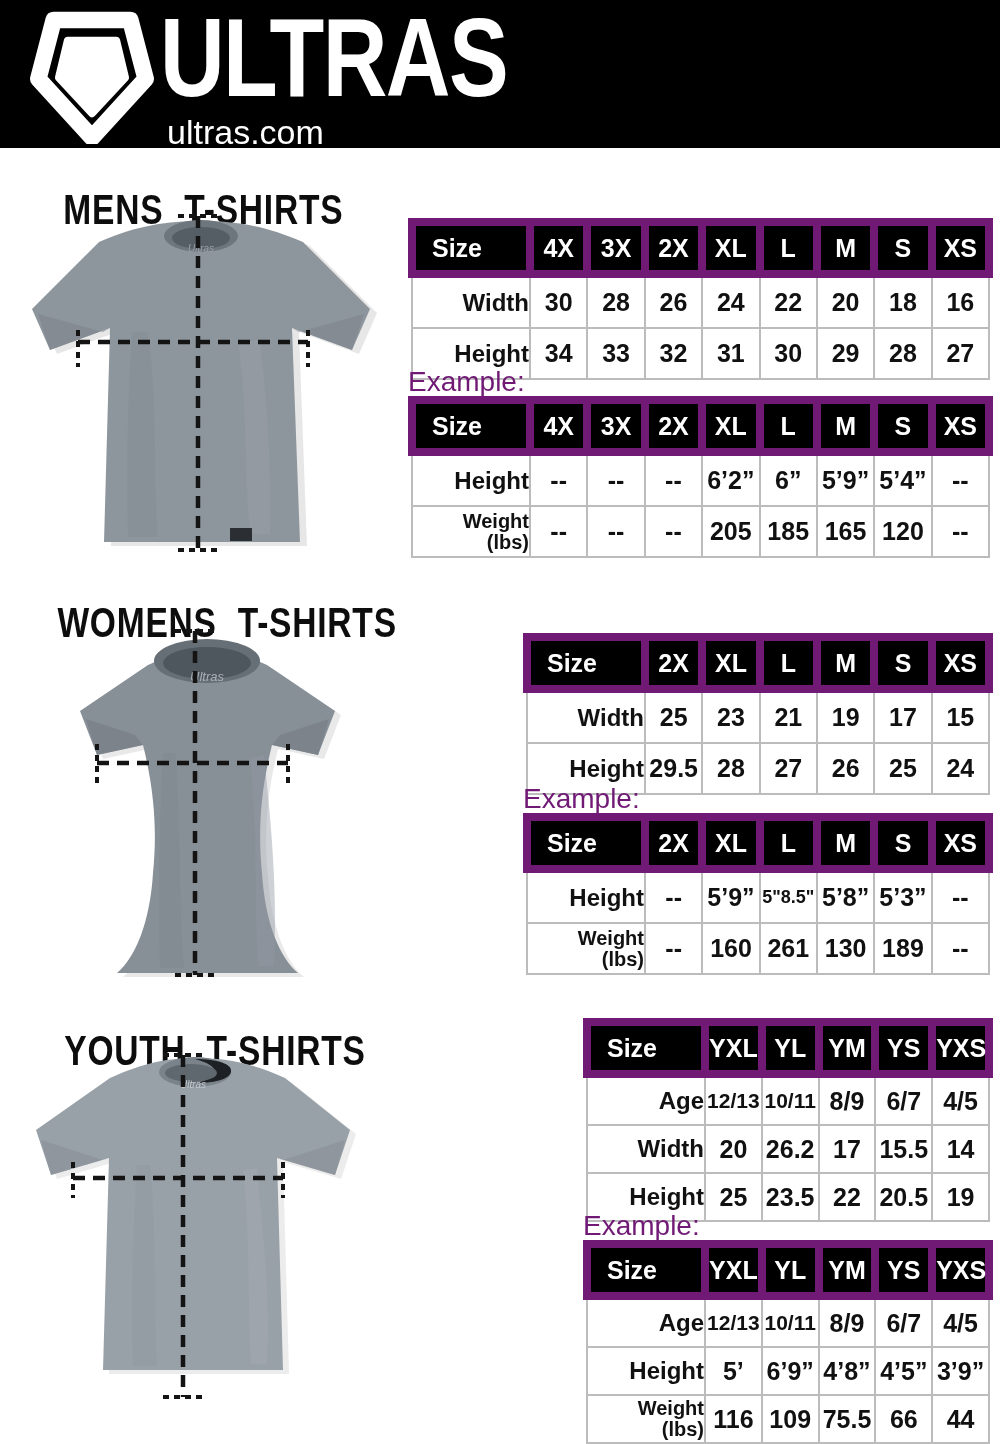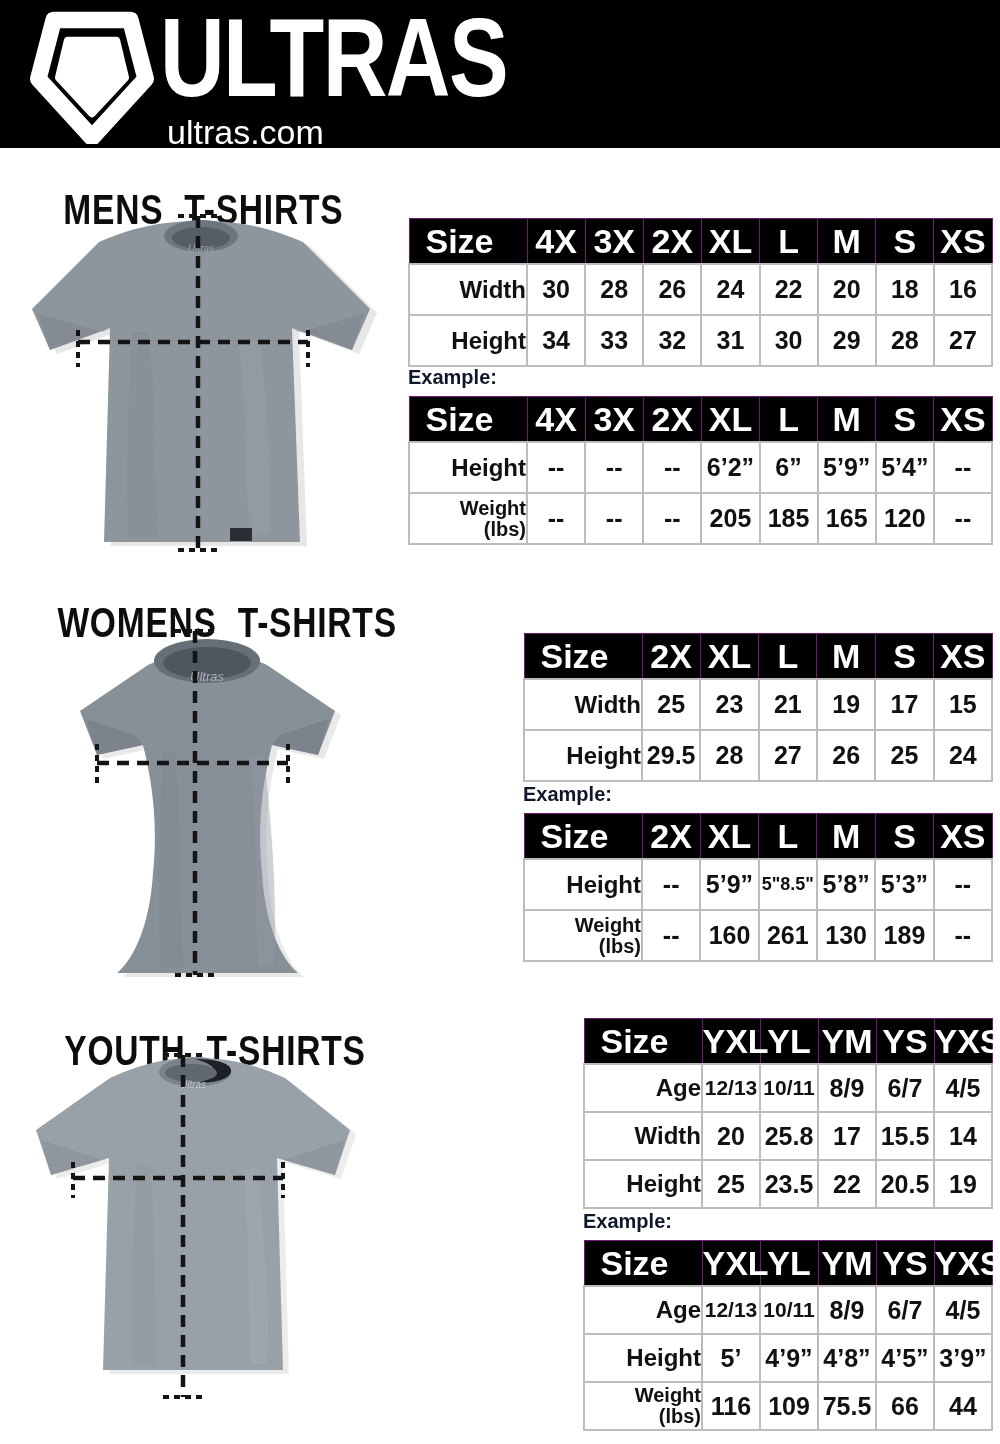--- a/index.html
+++ b/index.html
@@ -20,29 +20,29 @@
   }
 
   
   .sec-title{
     font-weight:bold;font-size:43px;line-height:1;color:#0d0d0d;text-align:center;
     transform:scaleX(0.78);transform-origin:center top;white-space:nowrap;
     word-spacing:14px;letter-spacing:1px;
   }
   .title-wrap{height:46px;margin-top:20px;}
 
-  .example-label{font-weight:bold;font-size:20px;color:#0f172a;}
+  .example-label{font-weight:normal;font-size:28px;color:#701a75;}
 
   
   .tbl-host{}
   .sz{border-collapse:collapse;width:100%;table-layout:fixed;}
   .sz col.labelcol{width:118px;}
   .sz th{
-    background:#000;color:#fff;font-size:34px;font-weight:bold;text-align:center;
-    border:1px solid #701a75;height:44px;padding:0;
+    background:#000;color:#fff;font-size:25px;font-weight:bold;text-align:center;
+    border:8px solid #701a75;height:44px;padding:0;
   }
   .sz th:first-child{text-align:left;padding-left:16px;}
   .sz td{
     border:2px solid #bcbcbc;font-size:25px;font-weight:bold;text-align:center;
     height:49px;color:#111;padding:0;background:#fff;
   }
   .sz.compact td{height:46px;}
   .sz td.lbl{text-align:right;padding-left:14px;font-size:24px;}
   .sz td.two-line{font-size:20px;white-space:pre-line;line-height:1.05;}
   .sz td.tiny{font-size:18px;}
@@ -367,21 +367,21 @@
           <td class="lbl">Age</td>
           <td class="smaller">12/13</td>
           <td class="smaller">10/11</td>
           <td>8/9</td>
           <td>6/7</td>
           <td>4/5</td>
         </tr>
         <tr>
           <td class="lbl">Width</td>
           <td>20</td>
-          <td>25.8</td>
+          <td>26.2</td>
           <td>17</td>
           <td>15.5</td>
           <td>14</td>
         </tr>
         <tr>
           <td class="lbl">Height</td>
           <td>25</td>
           <td>23.5</td>
           <td>22</td>
           <td>20.5</td>
@@ -418,21 +418,21 @@
           <td class="lbl">Age</td>
           <td class="smaller">12/13</td>
           <td class="smaller">10/11</td>
           <td>8/9</td>
           <td>6/7</td>
           <td>4/5</td>
         </tr>
         <tr>
           <td class="lbl">Height</td>
           <td>5’</td>
-          <td>4’9”</td>
+          <td>6’9”</td>
           <td>4’8”</td>
           <td>4’5”</td>
           <td>3’9”</td>
         </tr>
         <tr>
           <td class="lbl two-line">Weight
 (lbs)</td>
           <td>116</td>
           <td>109</td>
           <td>75.5</td>

